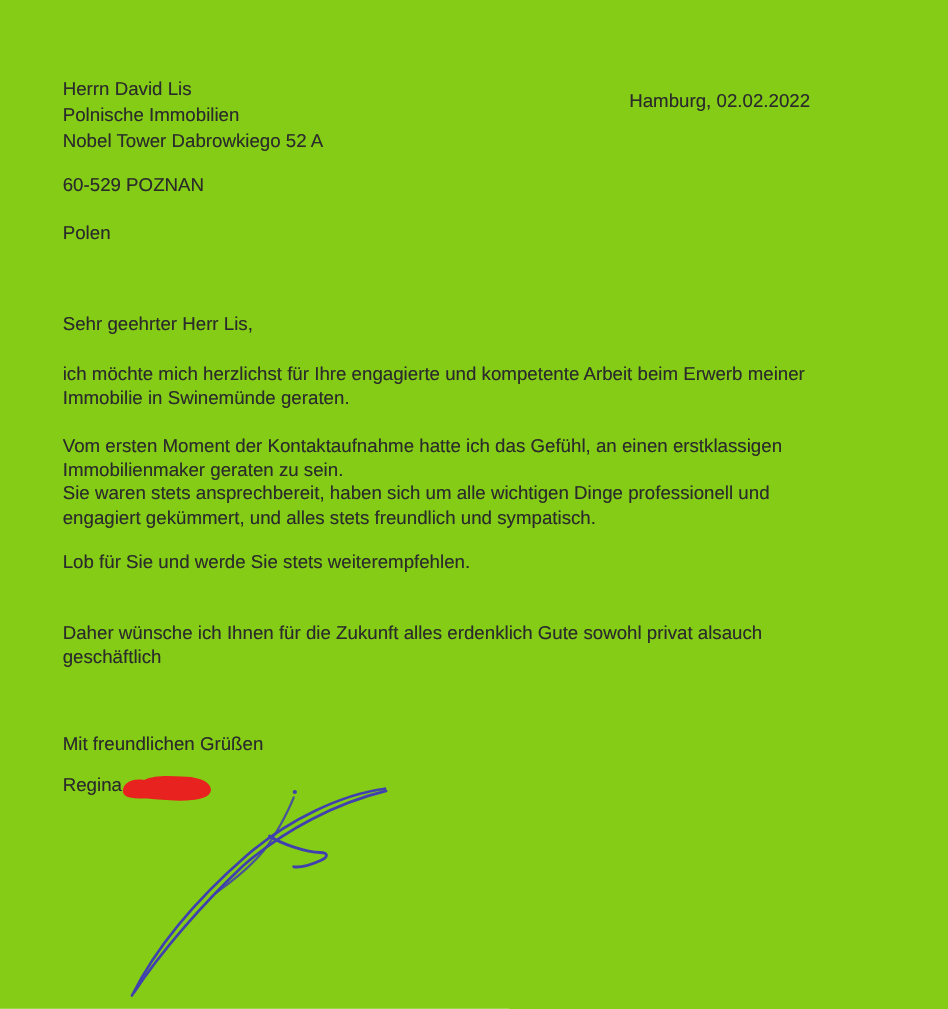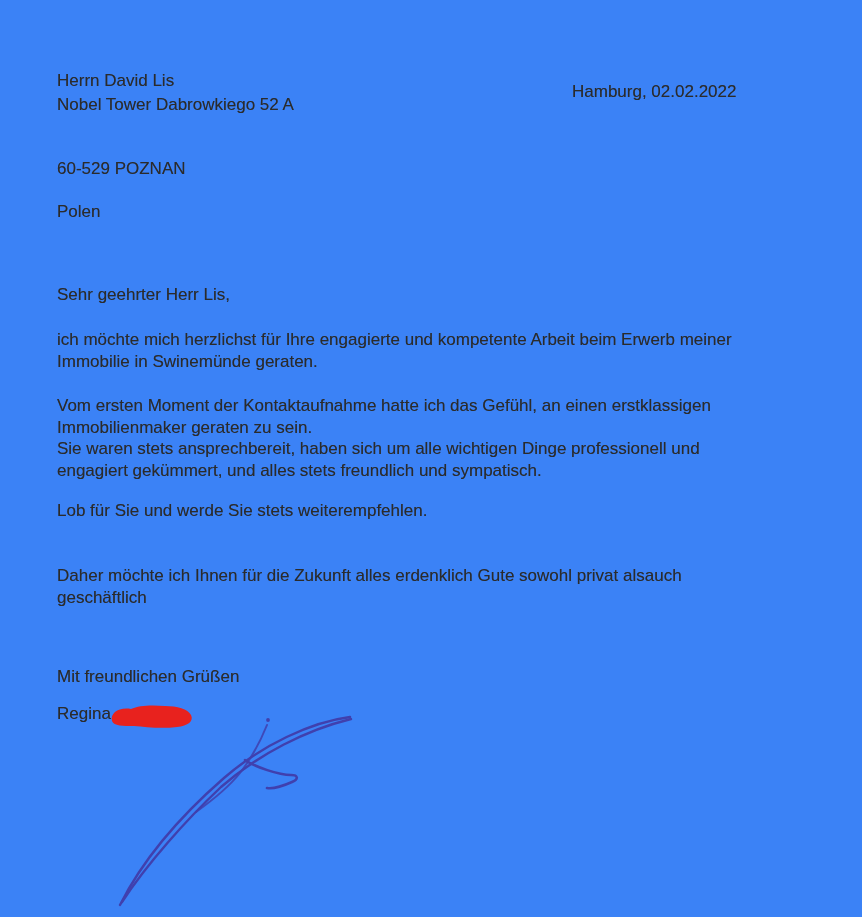--- a/index.html
+++ b/index.html
@@ -5,21 +5,21 @@
   html, body { margin: 0; padding: 0; }
   body {
     width: 862px; height: 917px;
     background: #ffffff;
     font-family: "Liberation Sans", sans-serif;
     position: relative;
     overflow: hidden;
   }
   .page {
     position: absolute; inset: 0;
-    background: #3b82f6;
+    background: #84cc16;
   }
   .txt {
     position: absolute;
     color: #2b2b2b;
     font-size: 17px;
     line-height: 21.5px;
     white-space: nowrap;
     text-shadow: 0 0 0.6px rgba(43,43,43,0.45);
   }
   .addr-block { left: 57px; top: 69px; line-height: 24px; }
@@ -39,20 +39,21 @@
     width: 275px; height: 219px;
   }
 </style>
 </head>
 <body>
 
 <div class="page">
 
   <div class="txt addr-block">
     <div>Herrn David Lis</div>
+    <div>Polnische Immobilien</div>
     <div>Nobel Tower Dabrowkiego 52 A</div>
   </div>
 
   <div class="txt date-line">Hamburg, 02.02.2022</div>
 
   <div class="txt postal-line">60-529 POZNAN</div>
 
   <div class="txt country-line">Polen</div>
 
   <div class="txt salutation">Sehr geehrter Herr Lis,</div>
@@ -67,21 +68,21 @@
     <div>Immobilienmaker geraten zu sein.</div>
     <div>Sie waren stets ansprechbereit, haben sich um alle wichtigen Dinge professionell und</div>
     <div>engagiert gekümmert, und alles stets freundlich und sympatisch.</div>
   </div>
 
   <div class="txt para-3">
     <div>Lob für Sie und werde Sie stets weiterempfehlen.</div>
   </div>
 
   <div class="txt para-4">
-    <div>Daher möchte ich Ihnen für die Zukunft alles erdenklich Gute sowohl privat alsauch</div>
+    <div>Daher wünsche ich Ihnen für die Zukunft alles erdenklich Gute sowohl privat alsauch</div>
     <div>geschäftlich</div>
   </div>
 
   <div class="txt closing">Mit freundlichen Grüßen</div>
 
   <div class="txt signer">Regina</div>
 
   <svg class="signature-svg" viewBox="0 0 275 219">
 
     <path d="M 17,23 C 15,15 24,9 36,11 C 44,7 58,7 70,8 C 82,8 93,11 96,17 C 99,23 93,28 82,29 C 66,31 51,29 39,28 C 28,28 19,28 17,23 Z" stroke="none" fill="#e8221e"></path>

